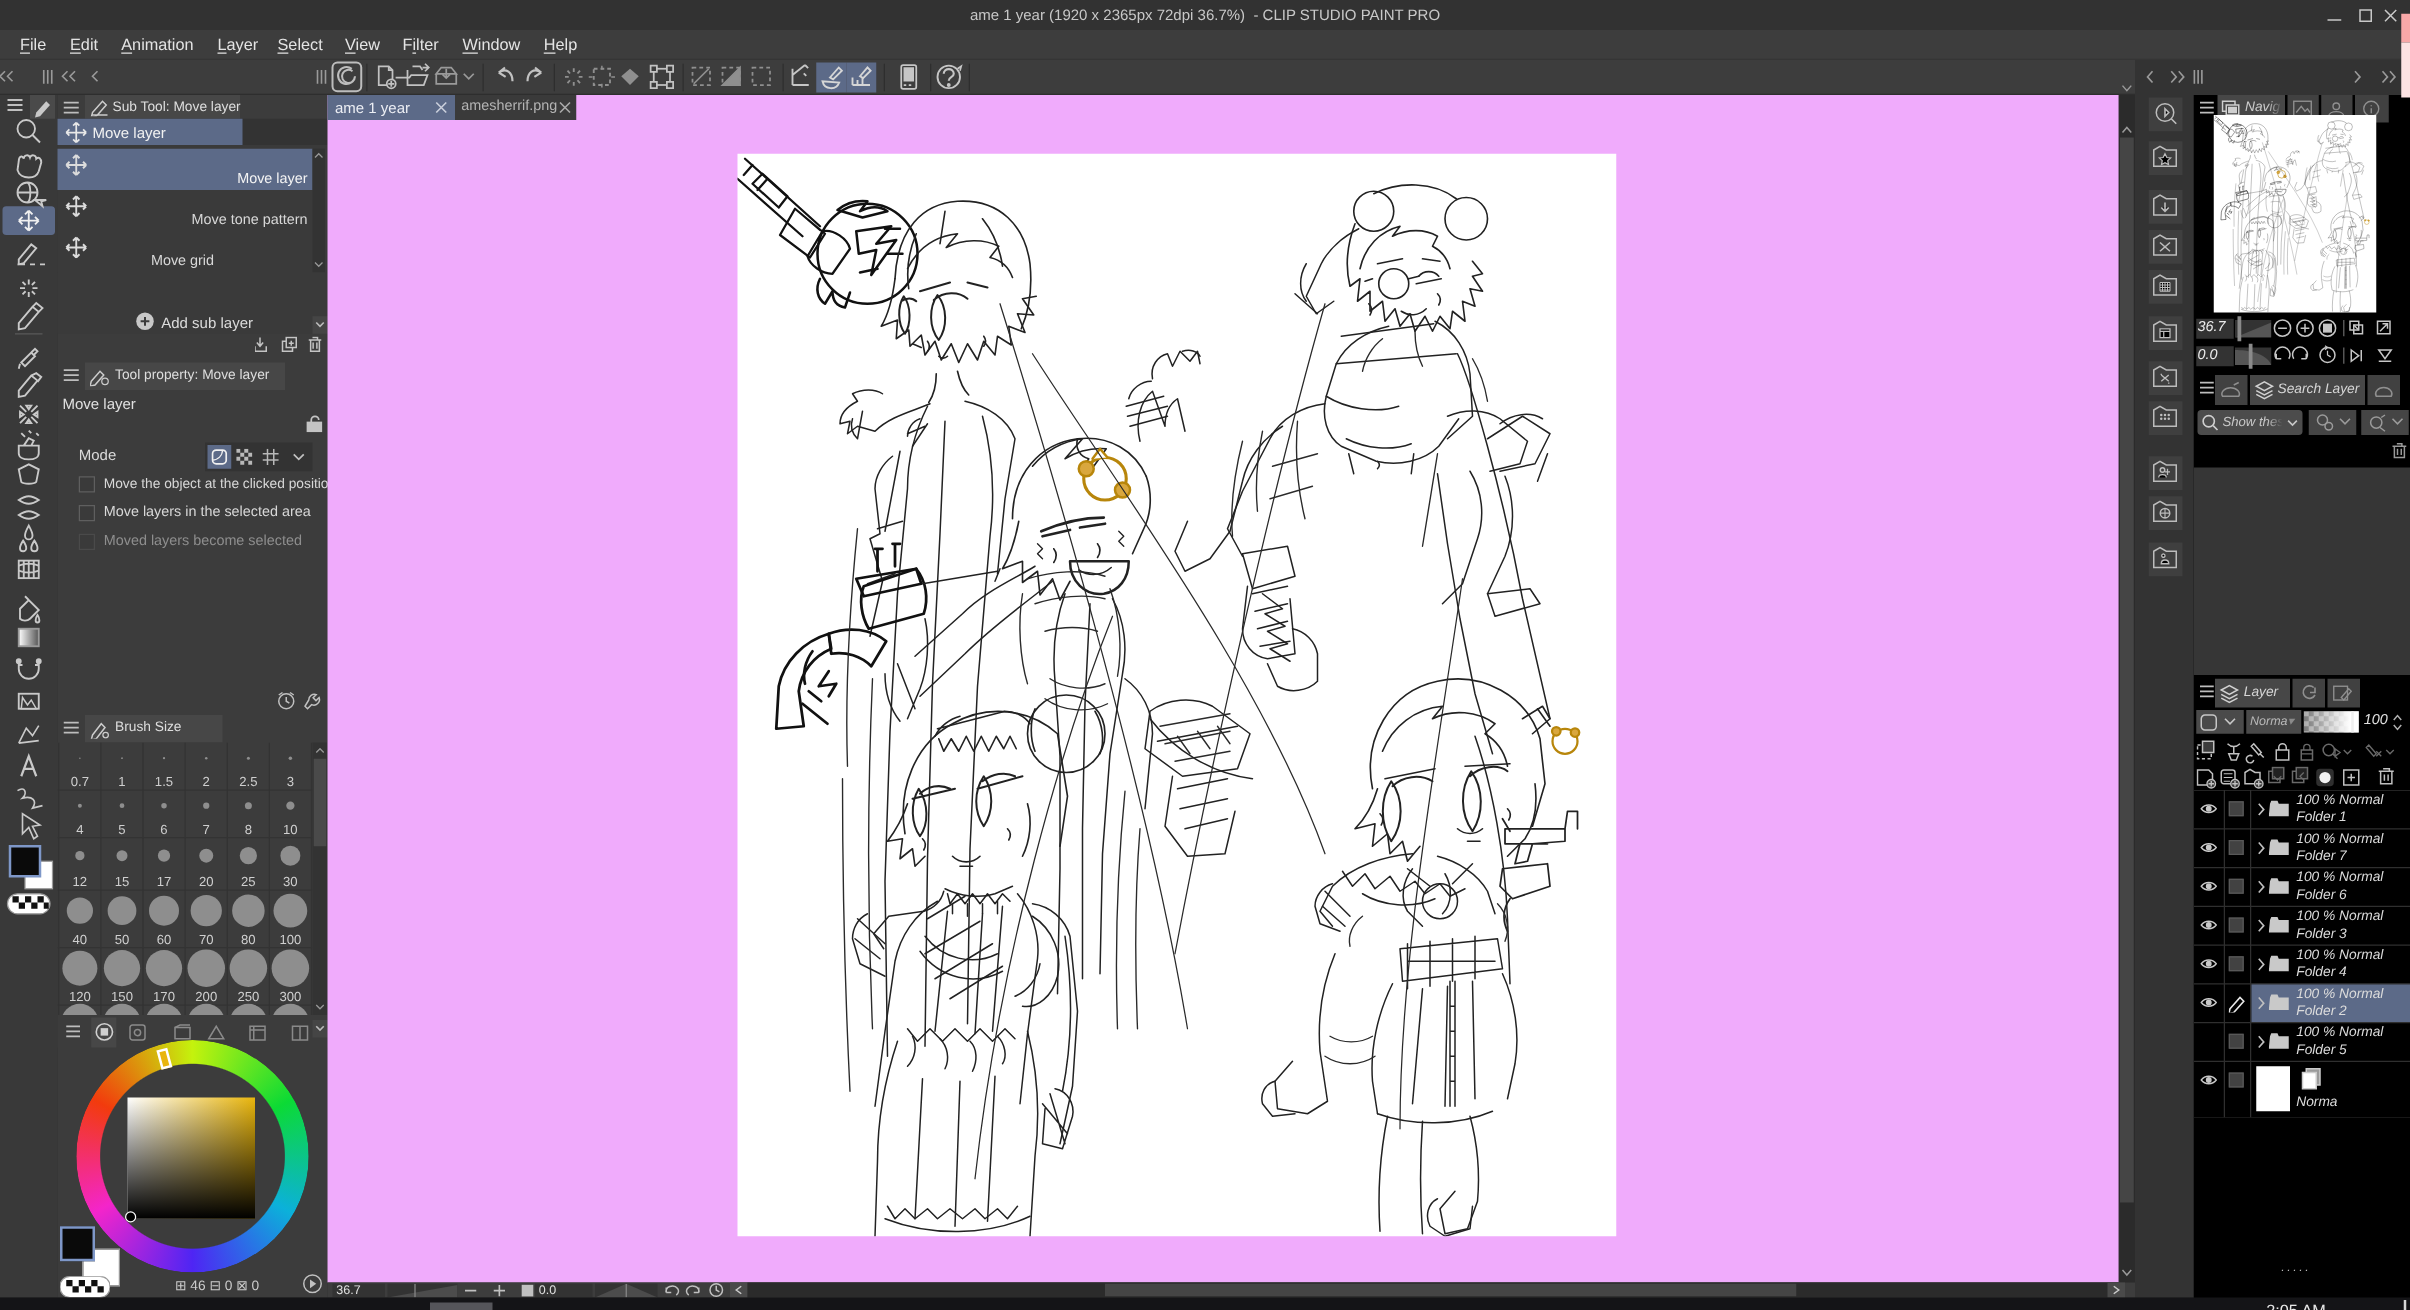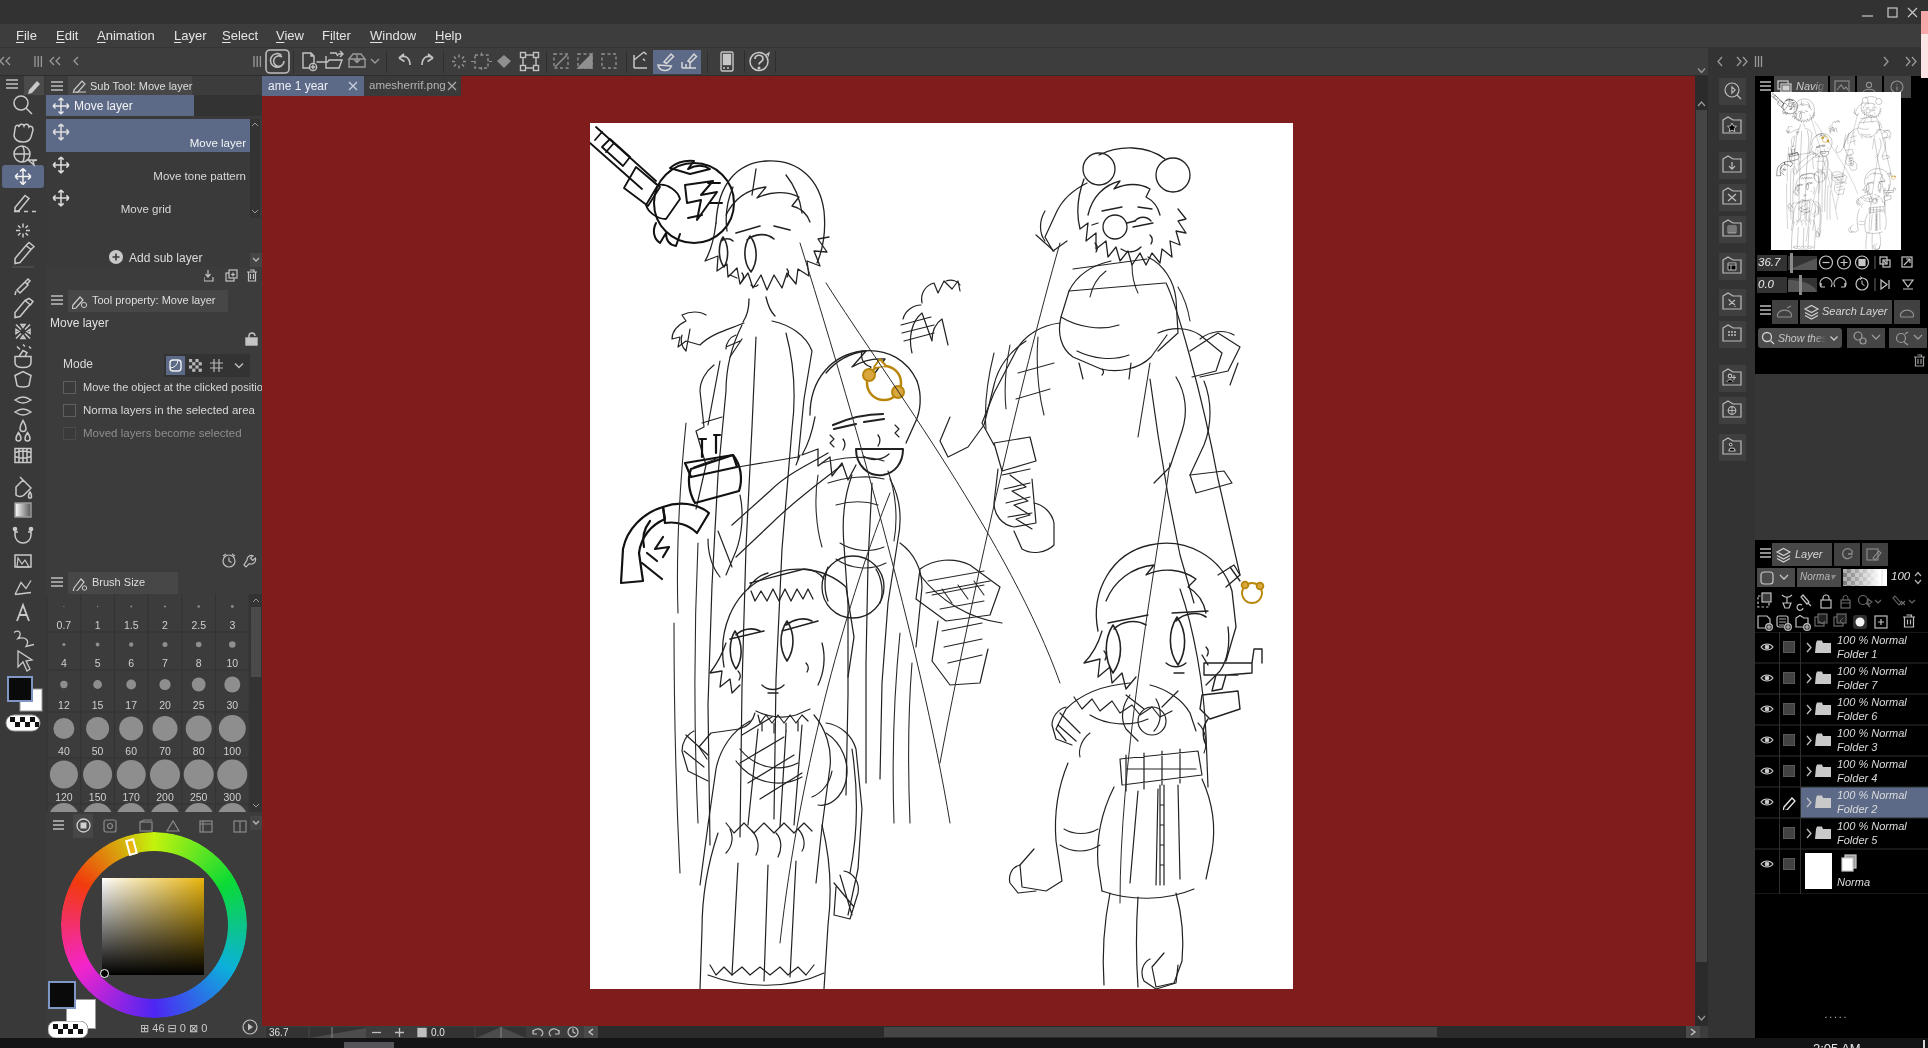--- a/index.html
+++ b/index.html
@@ -7,34 +7,35 @@
   font-family:"Liberation Sans", sans-serif; }
 .abs { position:absolute; }
 #titlebar { position:absolute; left:0; top:0; width:1928px; height:24px; background:#323232; }
 #titlebar .t { position:absolute; width:100%; text-align:center; top:5px; font-size:12px; color:#c8c8c8; }
 #menubar { position:absolute; left:0; top:24px; width:1928px; height:24px; background:#3d3d3d; border-bottom:1px solid #353535; }
 .menu { position:absolute; top:4px; font-size:13px; color:#e4e4e4; }
 .menu u { text-decoration:underline; text-underline-offset:2px; }
 #toolrow { position:absolute; left:0; top:48px; width:1928px; height:28px; background:#3d3d3d; box-shadow:inset 0 -1px 0 #2e2e2e; }
 #leftstrip { position:absolute; left:0; top:76px; width:46px; height:962px; background:#393939; }
 #leftpanel { position:absolute; left:46px; top:76px; width:216px; height:962px; background:#3c3c3c; }
-#canvaspane { position:absolute; left:262px; top:76px; width:1433px; height:950px; background:#7f1d1d; }
+#canvaspane { position:absolute; left:262px; top:76px; width:1433px; height:950px; background:#f0abfc; }
 #vscroll { position:absolute; left:1695px; top:76px; width:13px; height:950px; background:#2b2b2b; }
 #statusbar { position:absolute; left:262px; top:1026px; width:1446px; height:12px; background:#3d3d3d; }
 #rightbar { position:absolute; left:1708px; top:48px; width:220px; height:28px; background:#333333; }
 #rightstrip { position:absolute; left:1708px; top:76px; width:47px; height:962px; background:#333333; }
 #rightpanels { position:absolute; left:1755px; top:76px; width:173px; height:1026px; background:#000000;font-style:italic; }
 #taskbar { position:absolute; left:0; top:1038px; width:1928px; height:10px; background:#141417; }
 .ico { position:absolute; }
 svg { display:block; }
 .tab { position:absolute; height:20px; font-size:12px; color:#c8c8c8; }
 </style>
 </head>
 <body>
 <div id="titlebar">
+ <div class="t">ame 1 year (1920 x 2365px 72dpi 36.7%)&nbsp; - CLIP STUDIO PAINT PRO</div>
  <svg class="ico" style="left:1857px;top:0" width="66" height="24" viewBox="0 0 66 24">
   <g stroke="#c8c8c8" stroke-width="1.2" fill="none">
    <line x1="5" y1="16" x2="16" y2="16"></line>
    <rect x="31" y="8" width="9" height="9"></rect>
    <path d="M51 8 L60 17 M60 8 L51 17"></path>
   </g>
  </svg>
 </div>
 <div id="menubar">
  <div class="menu" style="left:16px"><u>F</u>ile</div>
@@ -336,21 +337,21 @@
     </svg>
 <svg class="ico" style="left:164px;top:283px" width="13" height="13" viewBox="0 0 13 13">
       <path d="M4 0 v13 M9 0 v13 M0 4 h13 M0 9 h13" stroke="#b8b8b8" stroke-width="1.2"></path>
     </svg>
 <svg class="ico" style="left:187px;top:286px" width="12" height="8" viewBox="0 0 12 8">
       <path d="M2 1.5 l4 4 4 -4" stroke="#c0c0c0" fill="none" stroke-width="1.4"></path>
     </svg>
 <div class="abs" style="left:17px;top:305px;width:13px;height:13px;background:#3a3a3a;border:1px solid #5f5f5f"></div>
 <div class="abs" style="left:37px;top:305px;font-size:11px;color:#d8d8d8;white-space:nowrap">Move the object at the clicked position</div>
 <div class="abs" style="left:17px;top:328px;width:13px;height:13px;background:#3a3a3a;border:1px solid #5f5f5f"></div>
-<div class="abs" style="left:37px;top:328px;font-size:11.5px;color:#d8d8d8;white-space:nowrap">Norma layers in the selected area</div>
+<div class="abs" style="left:37px;top:328px;font-size:11.5px;color:#d8d8d8;white-space:nowrap">Move layers in the selected area</div>
 <div class="abs" style="left:17px;top:351px;width:13px;height:13px;background:#3a3a3a;border:1px solid #4a4a4a"></div>
 <div class="abs" style="left:37px;top:351px;font-size:11.5px;color:#8e8e8e;white-space:nowrap">Moved layers become selected</div>
 <svg class="ico" style="left:176px;top:477px" width="38" height="15" viewBox="0 0 38 15">
       <g stroke="#c0c0c0" stroke-width="1.2" fill="none">
         <circle cx="7" cy="8" r="6"></circle>
         <path d="M7 4.5 V8 l2.5 1.5 M4 1 l-3 2 M10 1 l3 2"></path>
         <path d="M25 7 a4.5 4.5 0 0 1 6 -4.3 l-2.5 2.5 2.3 2.3 2.5 -2.5 a4.5 4.5 0 0 1 -6 5.7 l-3.3 3.3 -2 -2 z"></path>
       </g>
     </svg>
 <svg class="ico" style="left:4px;top:500px" width="16" height="12" viewBox="0 0 16 12">

